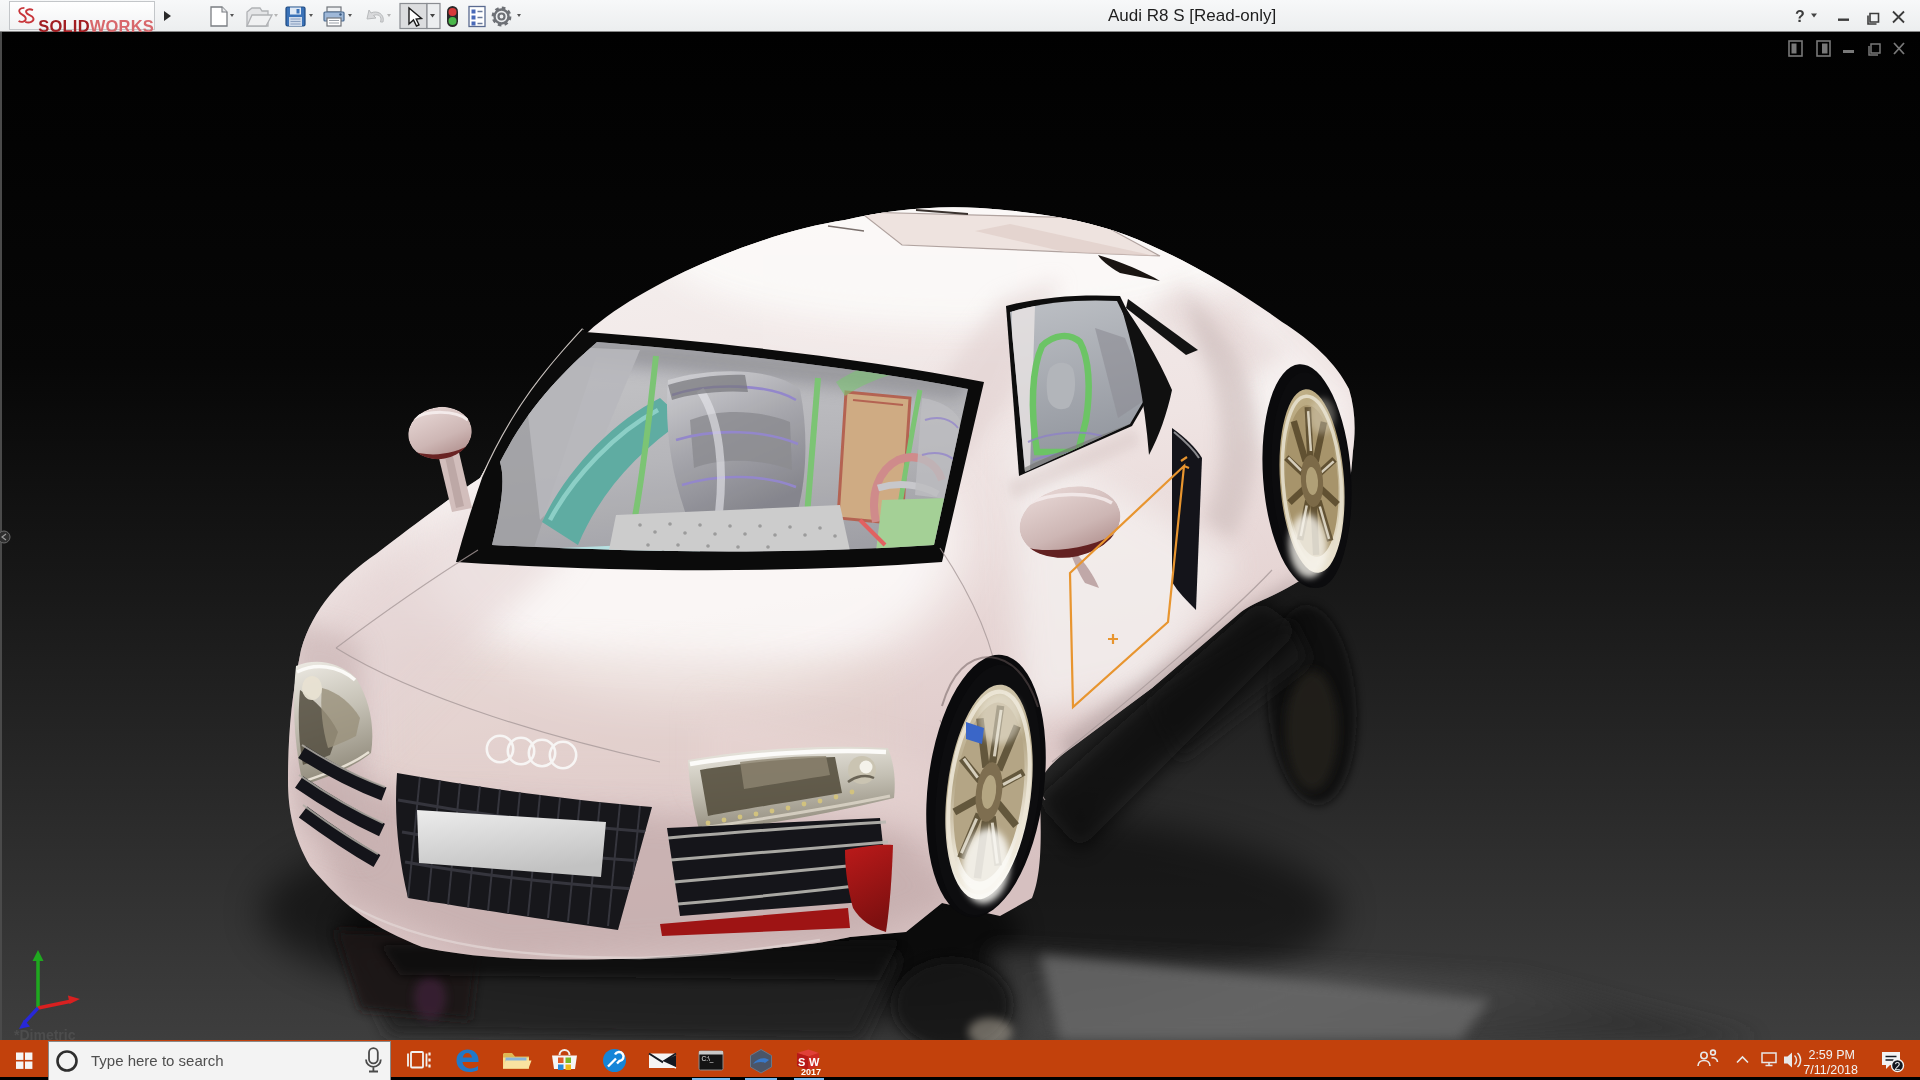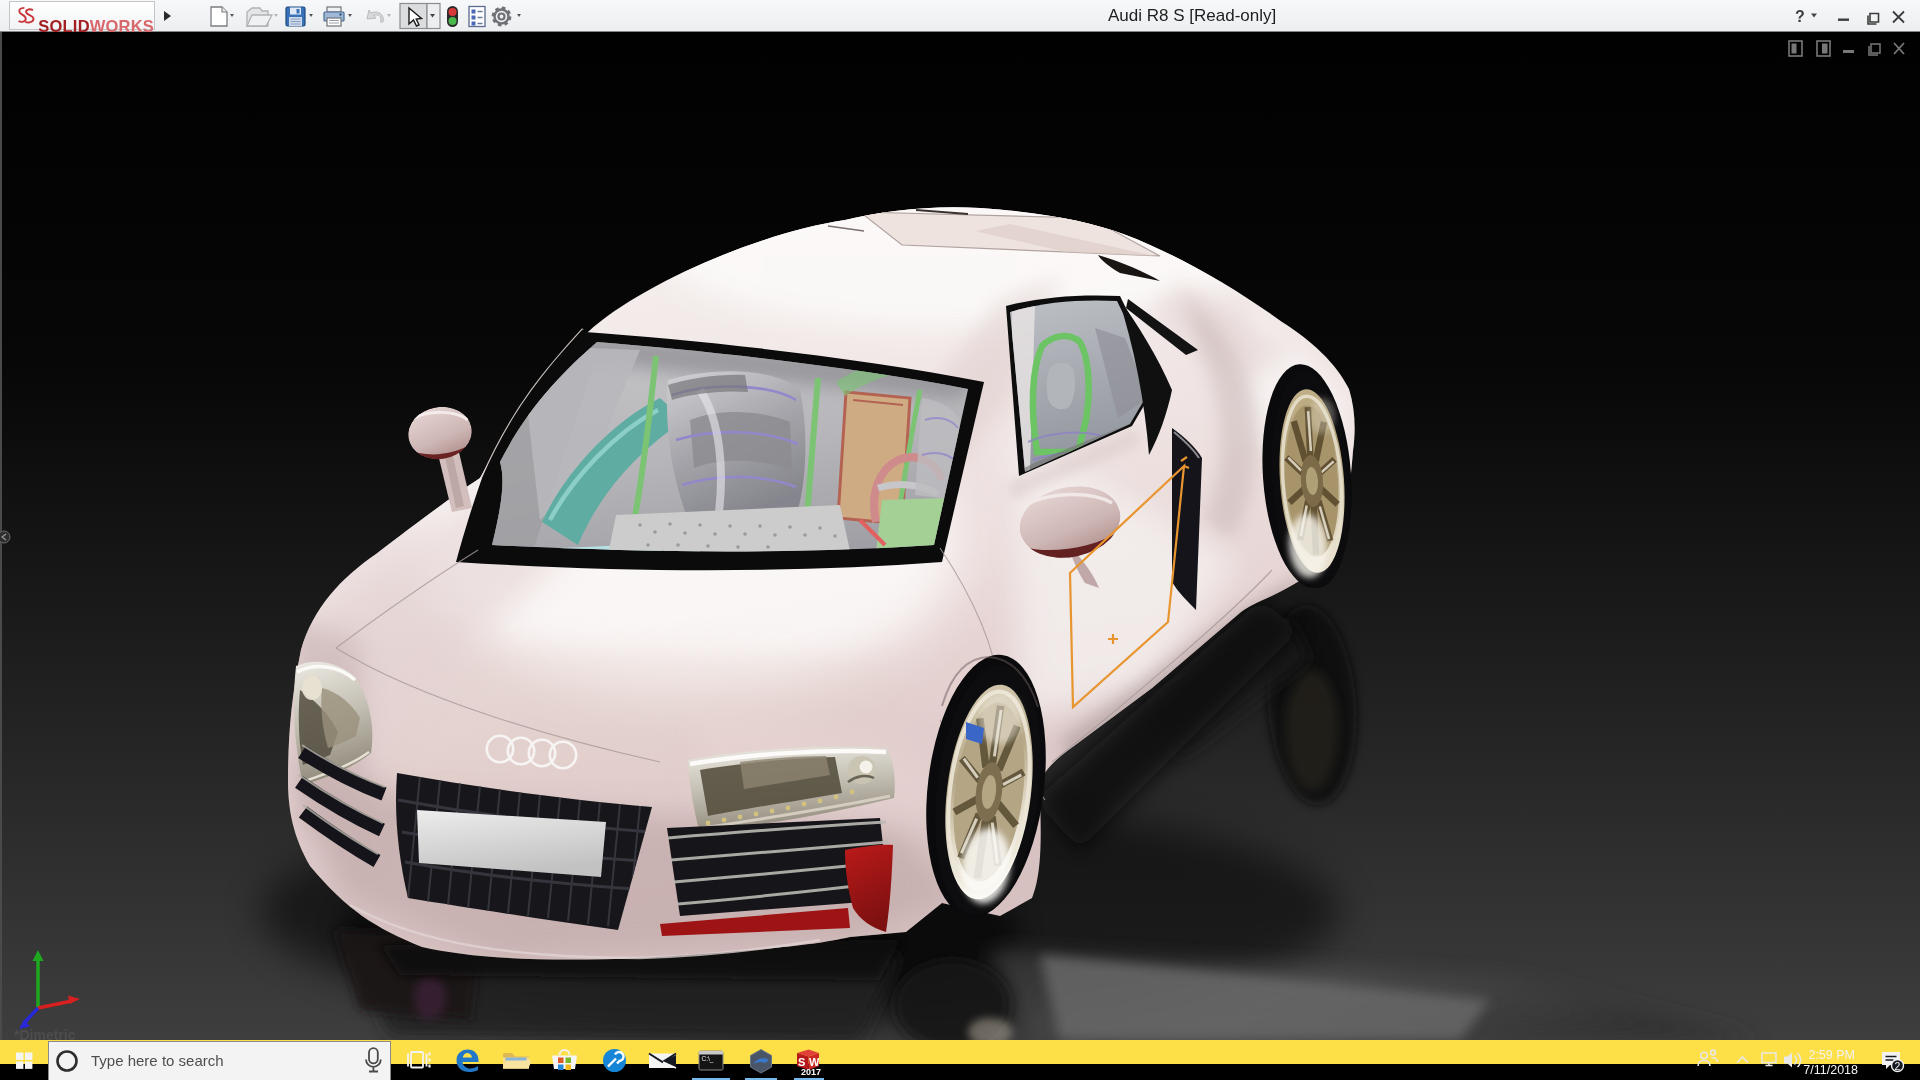--- a/index.html
+++ b/index.html
@@ -6,21 +6,21 @@
   *{box-sizing:border-box;font-family:"Liberation Sans",sans-serif;}
   #stage{position:relative;width:1920px;height:1080px;}
   
   #titlebar{position:absolute;left:0;top:0;width:1920px;height:32px;z-index:20;
     background:linear-gradient(#f7f8f9,#eceeef);border-bottom:1px solid #868686;}
   #swlogo{position:absolute;left:9px;top:1px;width:146px;height:29px;background:linear-gradient(#ffffff,#f2f3f4);
     border:1px solid #c3c6c9;display:flex;align-items:center;padding-left:5px;}
   #flyout{position:absolute;left:157px;top:1px;width:19px;height:29px;display:flex;align-items:center;justify-content:center;}
   .tbtitle{position:absolute;top:0;height:32px;line-height:32px;font-size:17px;color:#1e1e1e;}
   
-  #taskbar{position:absolute;left:0;top:1040px;width:1920px;height:24px;background:#fde047;z-index:20;}
+  #taskbar{position:absolute;left:0;top:1040px;width:1920px;height:37px;background:#c2410c;z-index:20;}
   #searchbox{position:absolute;left:48px;top:1px;width:343px;height:39px;background:#f3f3f3;border:1px solid #8a8a8a;border-bottom:none;}
   #searchbox span{position:absolute;left:42px;top:10px;font-size:15px;color:#4f4f4f;}
 </style>
 </head>
 <body>
 <div id="stage">
 
   <svg id="scene" width="1920" height="1080" viewBox="0 0 1920 1080" style="position:absolute;left:0;top:0;">
     <defs>
       <linearGradient id="vpbg" x1="0" y1="0" x2="0" y2="1">

